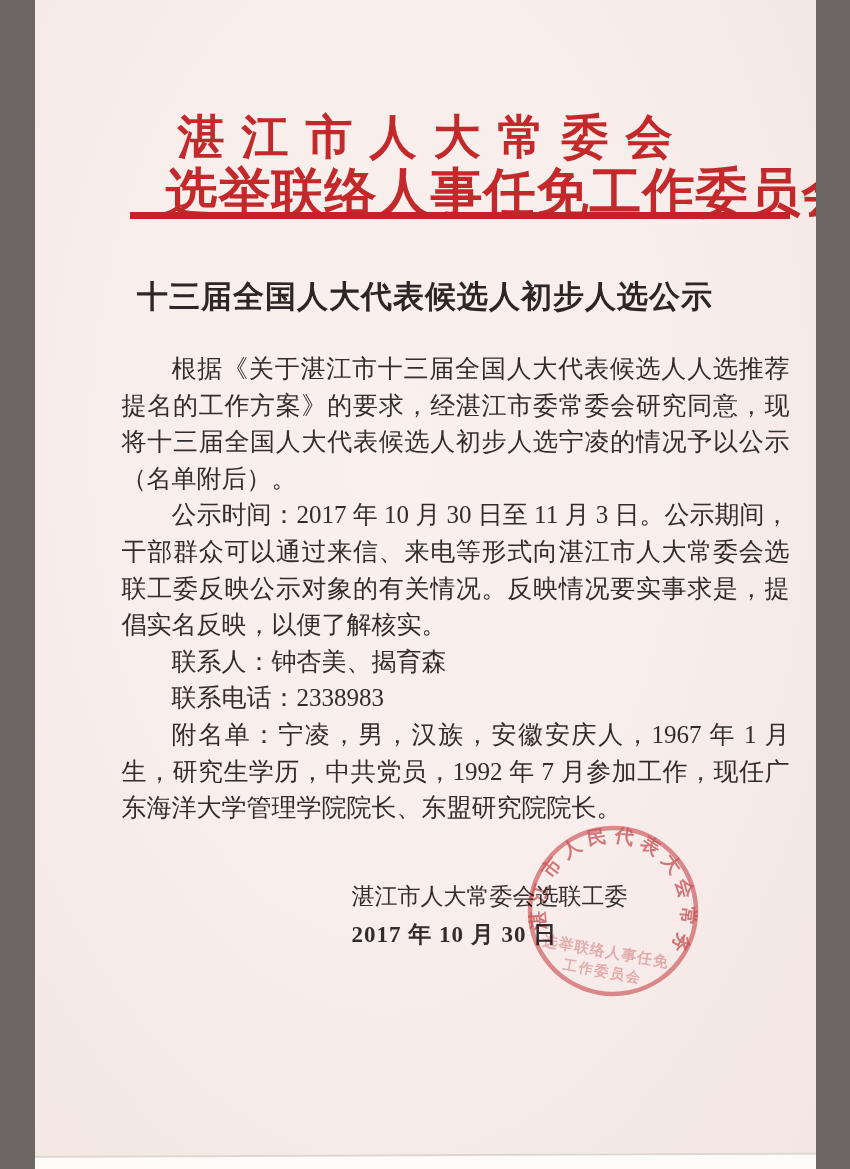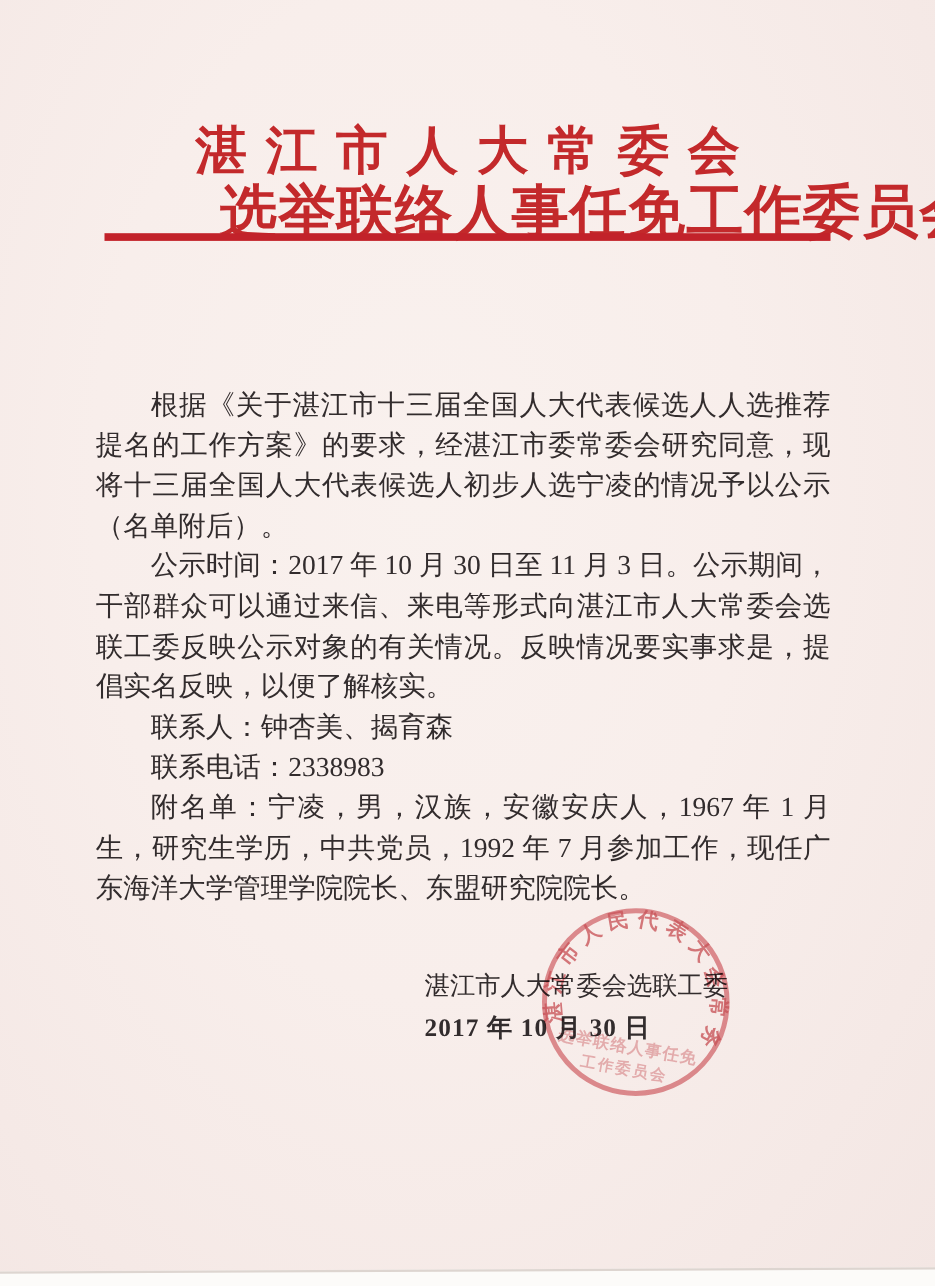--- a/index.html
+++ b/index.html
@@ -1,18 +1,18 @@
 <!DOCTYPE html>
 <html><head>
 <meta charset="utf-8">
 <style>
   html,body{margin:0;padding:0;background:#6b6663;}
   .page{
     position:relative;
-    width:850px;height:1169px;
+    width:781px;height:1169px;
     margin:0 auto;
     overflow:hidden;
     background:radial-gradient(ellipse at 45% 38%, #f9f1ee 0%, #f8eeeb 45%, #f5e9e6 80%, #f3e6e3 100%);
     font-family:"Liberation Serif","DejaVu Serif",serif;
     color:#322c2d;
   }
   
   .org-line1{
     position:absolute;top:106px;left:0;width:100%;
     text-align:center;
@@ -79,20 +79,21 @@
 <body>
 
 <div class="page">
 
   <div class="org-line1">湛江市人大常委会</div>
 
   <div class="org-line2">选举联络人事任免工作委员会</div>
 
   <div class="red-rule"></div>
 
+  <h1 class="doc-title">十三届全国人大代表候选人初步人选公示</h1>
 
   <div class="body-block">
     <p>根据《关于湛江市十三届全国人大代表候选人人选推荐提名的工作方案》的要求，经湛江市委常委会研究同意，现将十三届全国人大代表候选人初步人选宁凌的情况予以公示（名单附后）。</p>
     <p>公示时间：2017 年 10 月 30 日至 11 月 3 日。公示期间，干部群众可以通过来信、来电等形式向湛江市人大常委会选联工委反映公示对象的有关情况。反映情况要实事求是，提倡实名反映，以便了解核实。</p>
     <p>联系人：钟杏美、揭育森</p>
     <p>联系电话：2338983</p>
     <p>附名单：宁凌，男，汉族，安徽安庆人，1967 年 1 月生，研究生学历，中共党员，1992 年 7 月参加工作，现任广东海洋大学管理学院院长、东盟研究院院长。</p>
   </div>
 
   <div class="sign-block">

